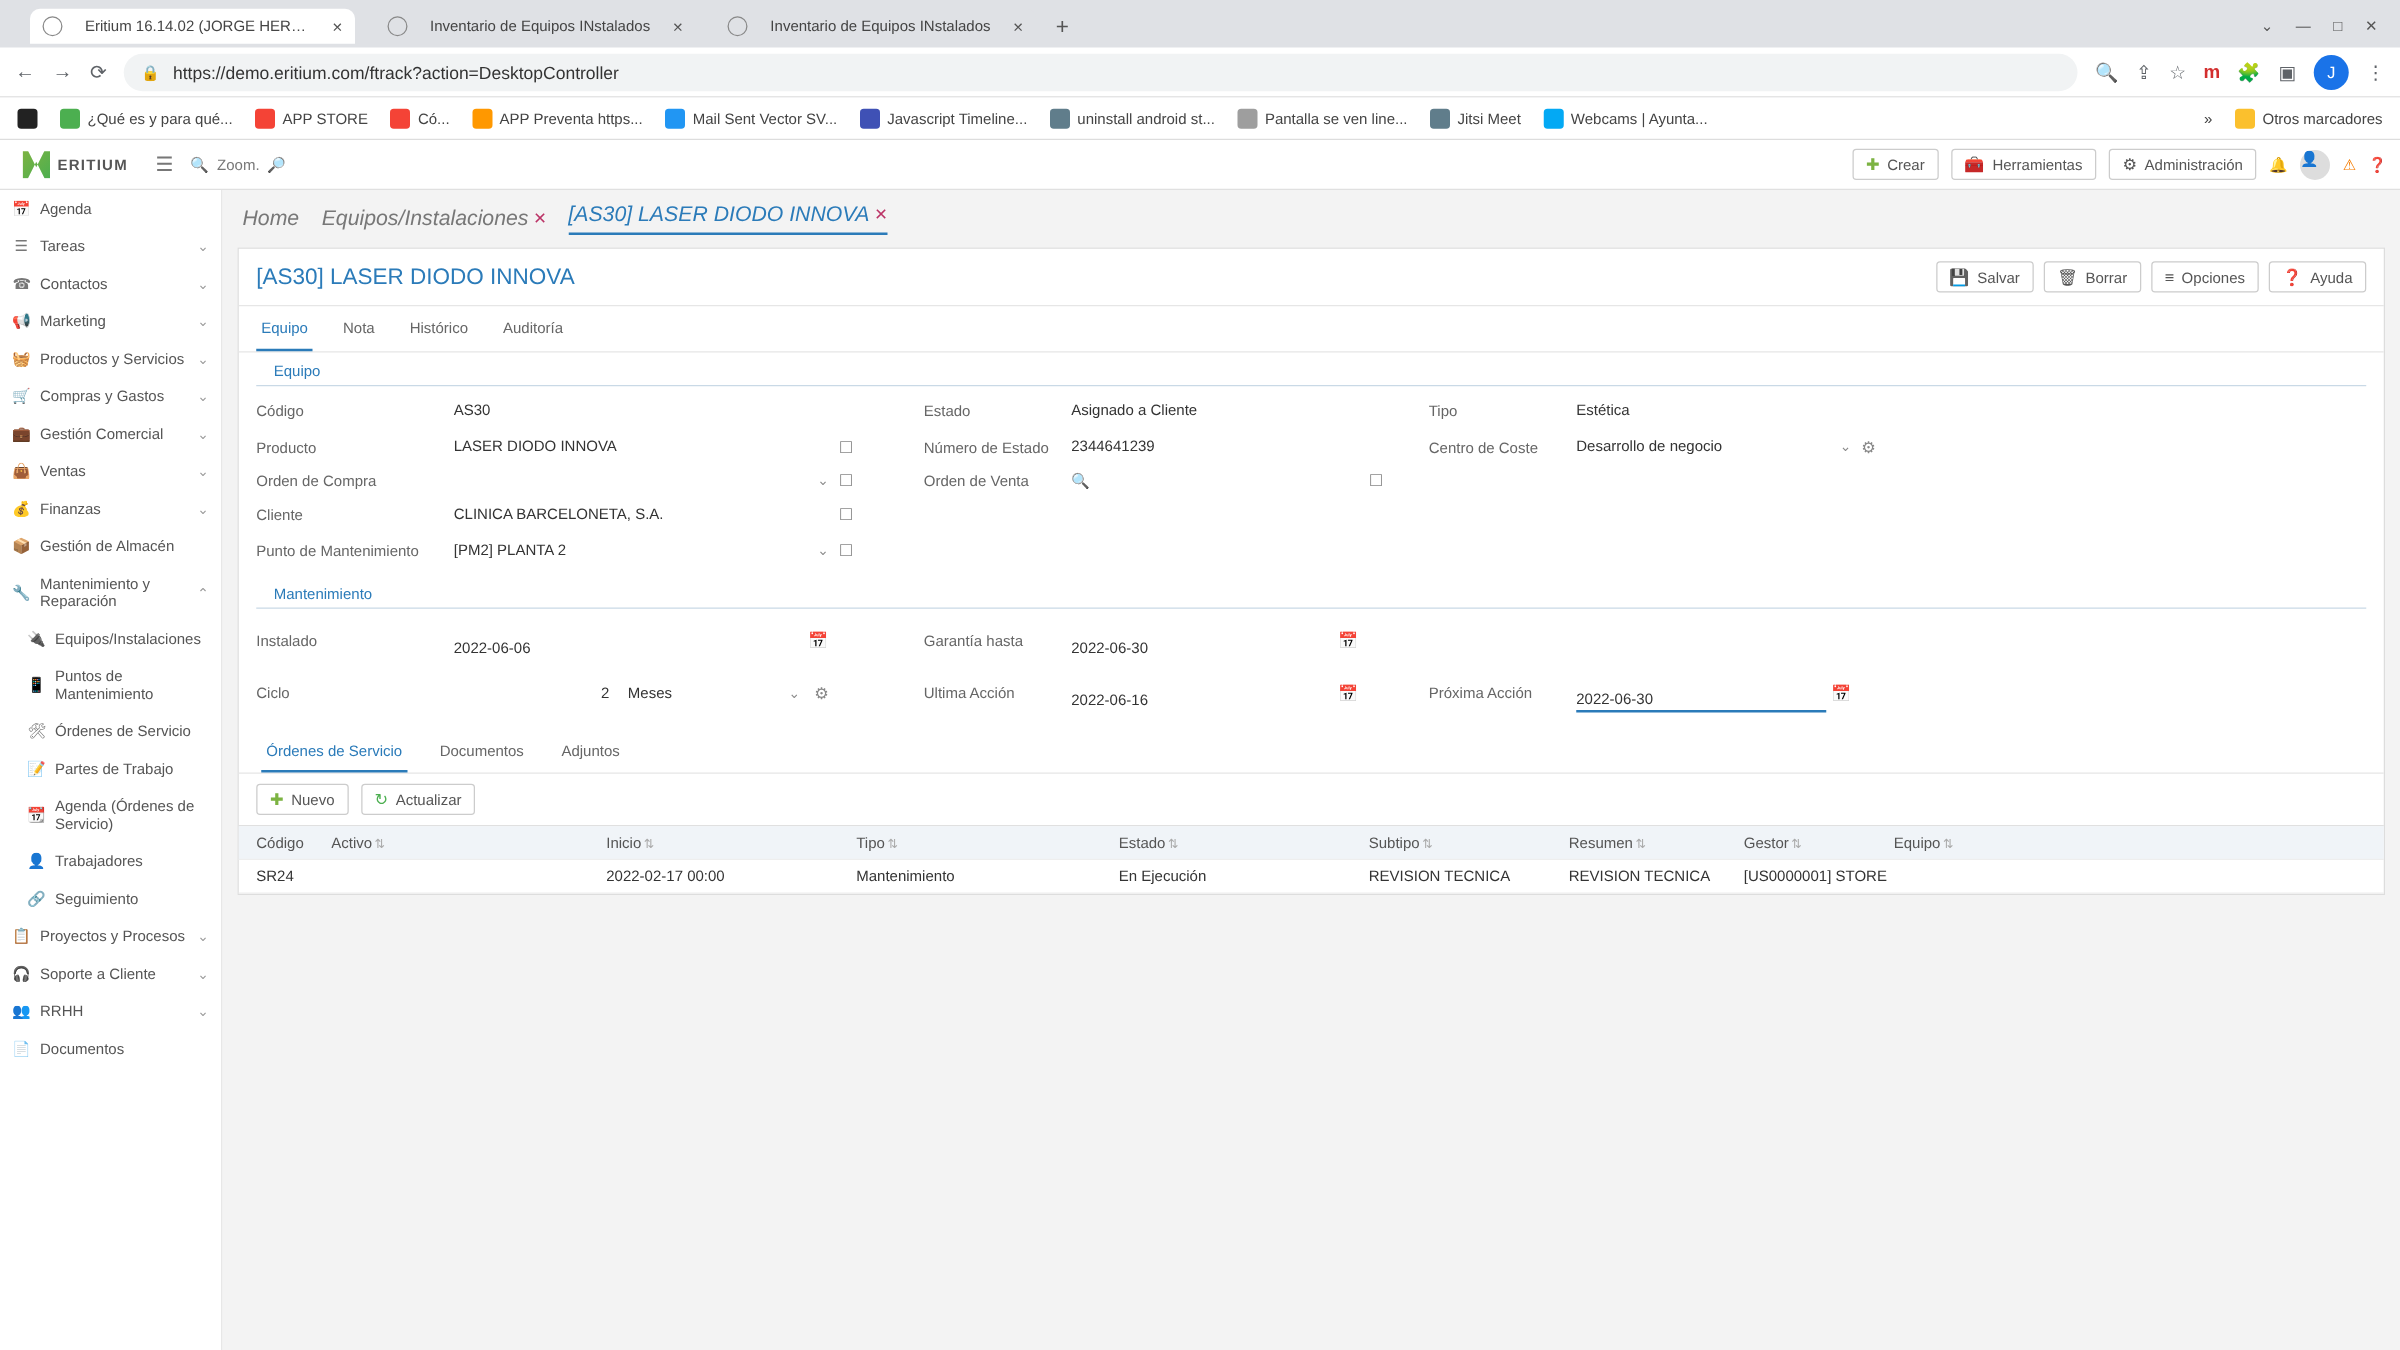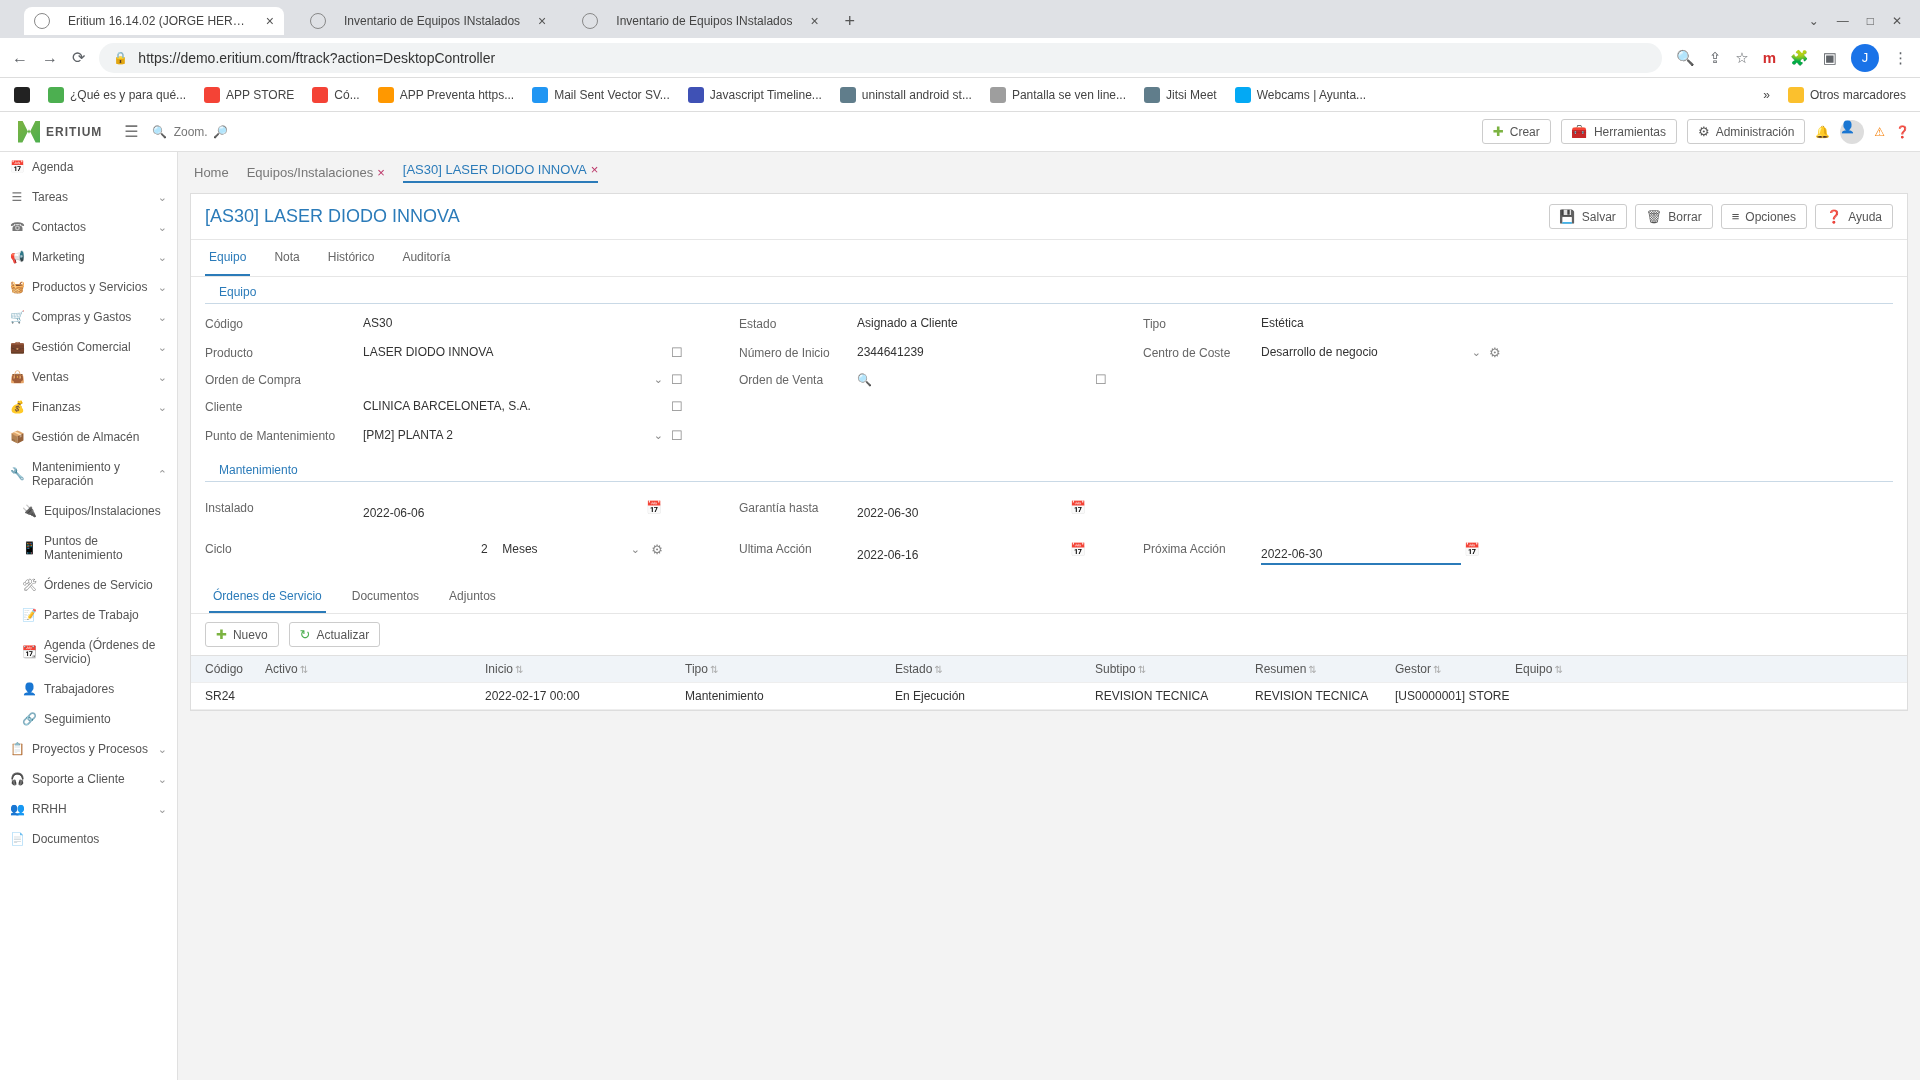--- a/index.html
+++ b/index.html
@@ -40,21 +40,21 @@
 
 .app-body { display: flex; height: calc(1080px - 38px - 40px - 34px - 40px); }
 .sidebar { width: 178px; border-right: 1px solid #e0e0e0; background: #fff; overflow-y: auto; }
 .side-item { display: flex; align-items: center; gap: 8px; padding: 8px 10px; color: #555; cursor: pointer; }
 .side-item.sub { padding-left: 22px; }
 .side-ico { width: 14px; text-align: center; color: #777; }
 .side-label { flex: 1; }
 .side-chev { color: #999; font-size: 11px; }
 
 .main { flex: 1; background: #f3f3f3; padding: 0; overflow: auto; }
-.breadcrumbs { display: flex; align-items: center; gap: 18px; padding: 10px 16px; font-size: 13px; }
+.breadcrumbs { display: flex; align-items: center; gap: 18px; padding: 10px 16px; font-size: 17px; font-style: italic; }
 .crumb { color: #777; display: flex; gap: 4px; align-items: center; }
 .crumb.active { color: #2b7bb9; border-bottom: 2px solid #2b7bb9; padding-bottom: 4px; }
 .crumb .x { color: #b36; cursor: pointer; }
 
 .panel { background: #fff; border: 1px solid #ddd; margin: 0 12px 12px 12px; }
 .panel-head { display: flex; align-items: center; padding: 10px 14px; border-bottom: 1px solid #e6e6e6; }
 .page-title { color: #2b7bb9; font-size: 18px; font-weight: 500; }
 .panel-actions { margin-left: auto; display: flex; gap: 8px; }
 
 .rec-tabs { display: flex; gap: 20px; padding: 0 14px; border-bottom: 1px solid #e6e6e6; }
@@ -377,21 +377,21 @@
         <span></span>
         <span class="lbl">Tipo</span>
         <span class="inp">Estética</span>
         <span></span>
 
         <span class="lbl">Producto</span>
         <div class="sel-wrap">
             <span class="inp">LASER DIODO INNOVA</span>
           </div>
         <span class="picker">☐</span>
-        <span class="lbl">Número de Inicio</span>
+        <span class="lbl">Número de Estado</span>
         <span class="inp">2344641239</span>
         <span></span>
         <span class="lbl">Centro de Coste</span>
         <div class="sel-wrap">
             <span class="inp">Desarrollo de negocio</span>
             <span class="chev">⌄</span>
           </div>
         <span class="gear">⚙</span>
 
         <span class="lbl">Orden de Compra</span>

